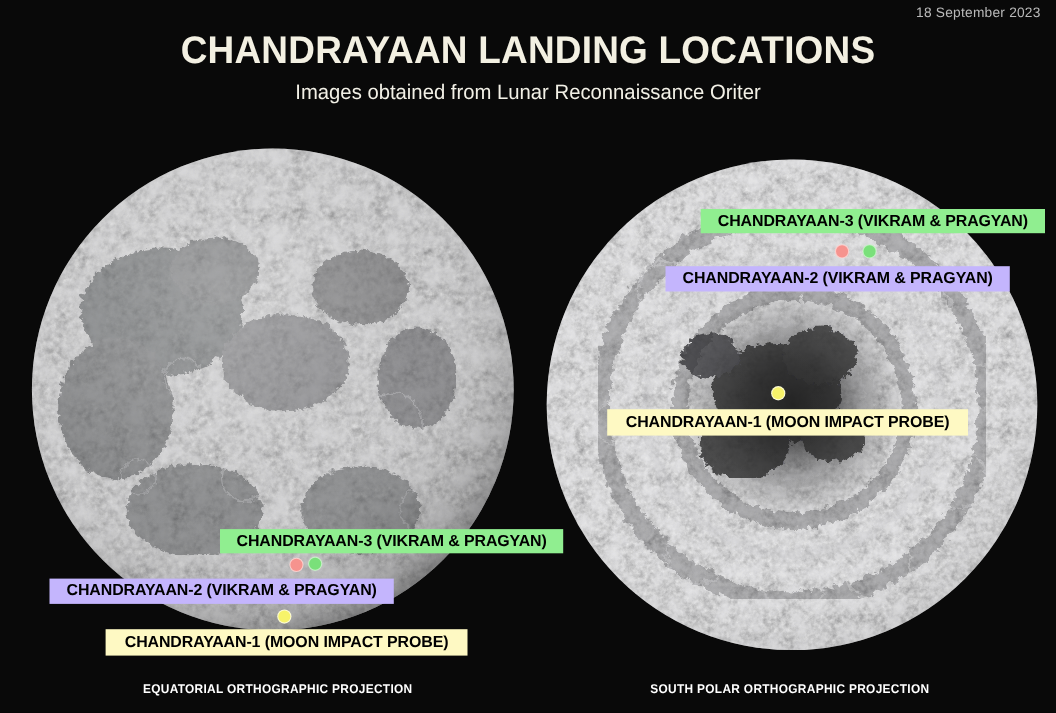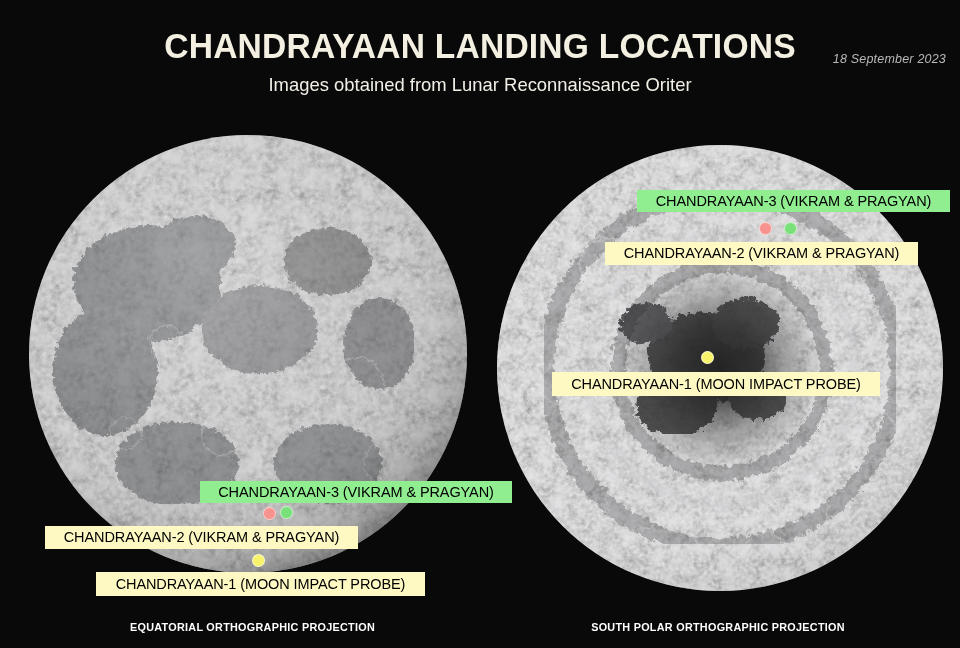--- a/index.html
+++ b/index.html
@@ -8,22 +8,22 @@
     width:960px;height:648px;overflow:hidden;position:relative;
     background:#090909;
     font-family:"Liberation Sans", sans-serif;
     -webkit-font-smoothing:antialiased;
   }
   #stage{position:absolute;inset:0;width:960px;height:648px;}
 
   
   .date-stamp{
     position:absolute;top:4px;right:14px;
-    font-size:12.5px;font-style:italic;color:#b9b9b9;
-    letter-spacing:.2px;white-space:nowrap;margin-top:48px;
+    font-size:12.5px;color:#b9b9b9;
+    letter-spacing:.2px;white-space:nowrap;
   }
   .title{
     position:absolute;top:26px;left:0;width:960px;text-align:center;
     font-size:35px;font-weight:bold;color:#f3f0e2;
     letter-spacing:.2px;white-space:nowrap;
     transform:scaleX(.96);transform-origin:50% 50%;
   }
   .subtitle{
     position:absolute;top:74px;left:0;width:960px;text-align:center;
     font-size:19px;color:#f2f0e6;font-weight:400;white-space:nowrap;
@@ -42,27 +42,27 @@
   }
   .marker.pink  {background:#f6938e;}
   .marker.green {background:#7ae07a;}
   .marker.yellow{background:#f7f36a;border-color:rgba(255,255,255,.7);}
 
   
   .chip{
     position:absolute;
     box-sizing:border-box;
     display:flex;align-items:center;justify-content:center;
-    font-weight:normal;color:#000;
+    font-weight:bold;color:#000;
     white-space:nowrap;line-height:1;
     padding:0 20px;
     letter-spacing:-0.1px;
   }
   .chip.green {background:#90ee90;}
-  .chip.pink  {background:#fef9c3;}
+  .chip.pink  {background:#c4b5fd;}
   .chip.yellow{background:#fef9c3;}
 
   
   .caption{
     position:absolute;
     font-size:11.5px;font-weight:bold;color:#ffffff;
     letter-spacing:.3px;white-space:nowrap;
     transform:scaleX(.94);transform-origin:50% 50%;
     text-align:center;
   }

